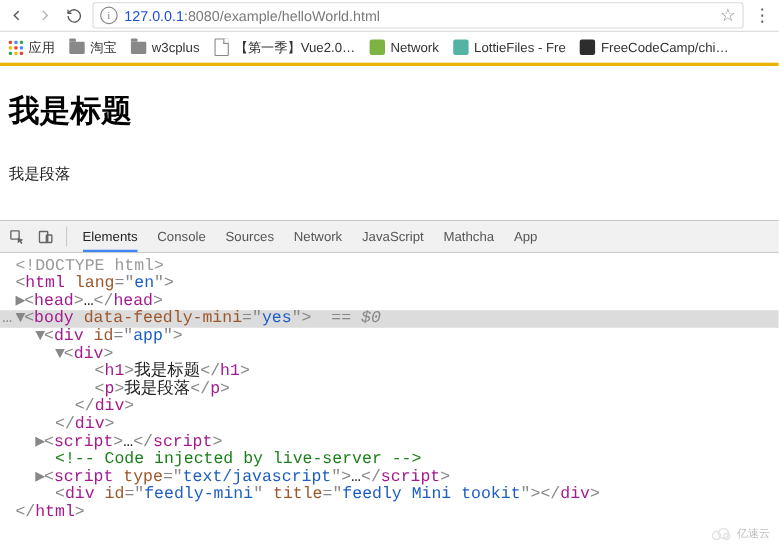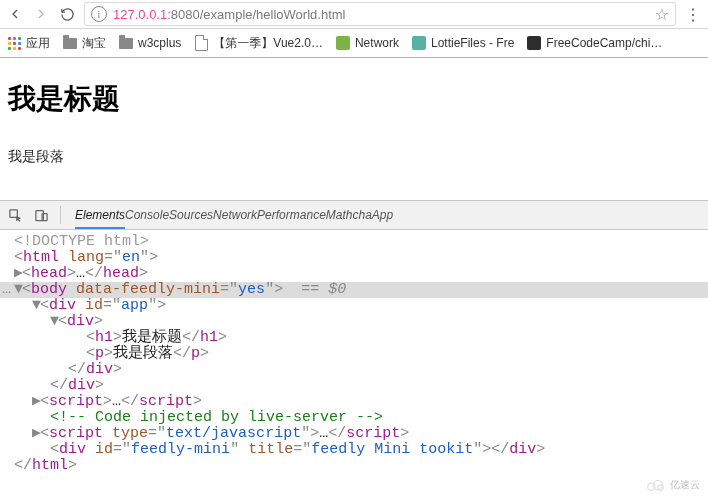--- a/index.html
+++ b/index.html
@@ -53,39 +53,39 @@
     border: 1.5px solid #888;
     border-radius: 50%;
     display: flex;
     align-items: center;
     justify-content: center;
     font-size: 10px;
     color: #888;
     font-family: "Times New Roman", serif;
     flex-shrink: 0;
   }
-  .omnibox .url-host { color: #ec4899; }
+  .omnibox .url-host { color: #1d4ed8; }
   .omnibox .url-path { color: #7a7a7a; }
   .omnibox .star-icon {
     margin-left: auto;
     color: #888;
     font-size: 16px;
     flex-shrink: 0;
   }
   .nav-menu {
     width: 18px;
     color: #5a5a5a;
     font-size: 16px;
     text-align: center;
   }
 
   
   .bookmark-bar {
     height: 28px;
-    border-bottom: 1px solid #eab308;
+    border-bottom: 3px solid #eab308;
     display: flex;
     align-items: center;
     padding: 0 6px;
     gap: 12px;
     font-size: 12px;
     color: #333;
     background: #fff;
     overflow: hidden;
     white-space: nowrap;
   }
@@ -199,24 +199,24 @@
     width: 18px; height: 18px;
     display: flex; align-items: center; justify-content: center;
     color: #666;
   }
   .dt-sep {
     width: 1px; height: 18px; background: #cacaca;
     margin: 0 2px;
   }
   .dt-tabs {
     display: flex;
+    gap: 18px;
     align-items: flex-end;
     height: 100%;
     margin-left: 4px;
-    font-style: italic;
   }
   .dt-tab {
     height: 100%;
     display: flex;
     align-items: center;
     color: #555;
     white-space: nowrap;
     cursor: default;
   }
   .dt-tab.active {
@@ -385,21 +385,21 @@
           <rect x="3" y="4" width="12" height="16" rx="1"></rect>
           <rect x="13" y="9" width="8" height="11" rx="1"></rect>
         </svg>
     </div>
     <span class="dt-sep"></span>
     <div class="dt-tabs">
       <div class="dt-tab active">Elements</div>
       <div class="dt-tab">Console</div>
       <div class="dt-tab">Sources</div>
       <div class="dt-tab">Network</div>
-      <div class="dt-tab">Performance</div>
+      <div class="dt-tab">JavaScript</div>
       <div class="dt-tab">Mathcha</div>
       <div class="dt-tab">App</div>
     </div>
   </div>
 
   <div class="dt-body">
     <div class="tree-line"><span class="tok-doctype">&lt;!DOCTYPE html&gt;</span></div>
     <div class="tree-line"><span class="tok-punc">&lt;</span><span class="tok-tag">html</span> <span class="tok-attr">lang</span><span class="tok-punc">=</span><span class="tok-punc">"</span><span class="tok-val">en</span><span class="tok-punc">"</span><span class="tok-punc">&gt;</span></div>
     <div class="tree-line"><span class="caret">▶</span><span class="tok-punc">&lt;</span><span class="tok-tag">head</span><span class="tok-punc">&gt;</span><span class="tok-text">…</span><span class="tok-punc">&lt;/</span><span class="tok-tag">head</span><span class="tok-punc">&gt;</span></div>
     <div class="tree-line sel"><span class="caret">▼</span><span class="tok-punc">&lt;</span><span class="tok-tag">body</span> <span class="tok-attr">data-feedly-mini</span><span class="tok-punc">=</span><span class="tok-punc">"</span><span class="tok-val">yes</span><span class="tok-punc">"</span><span class="tok-punc">&gt;</span>  <span class="tok-eq">==</span> <span class="tok-dollar">$0</span></div>

